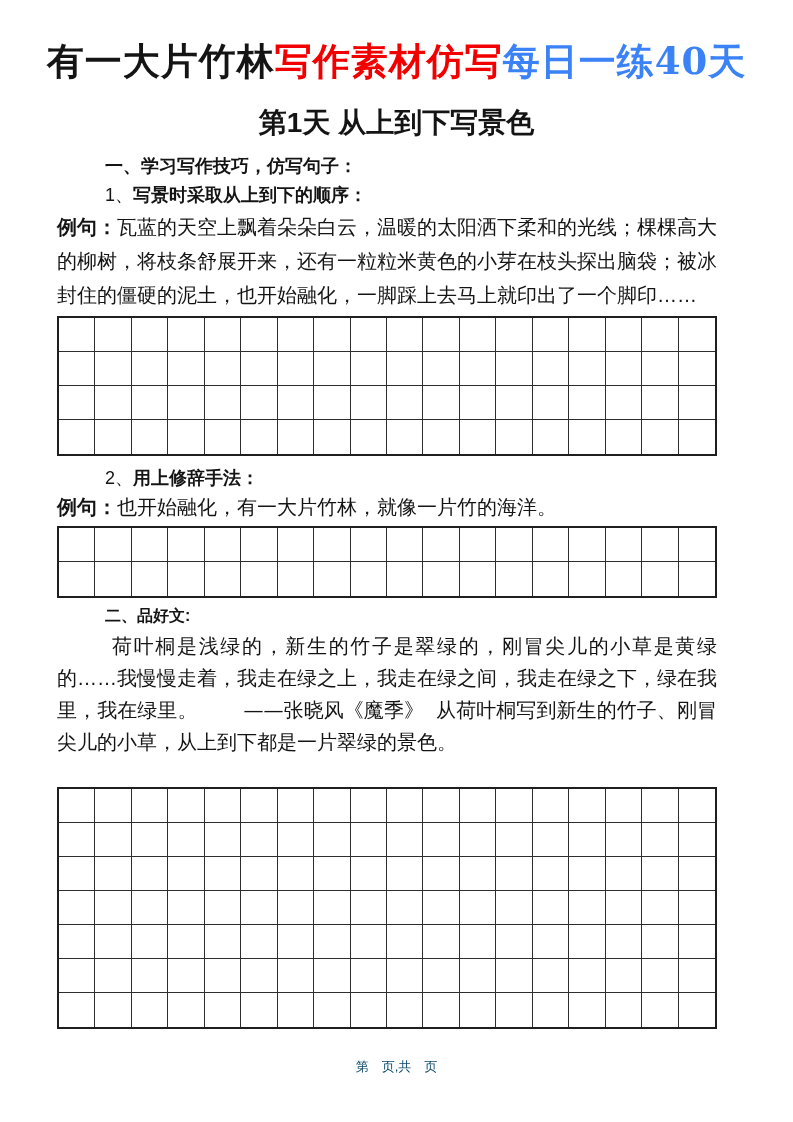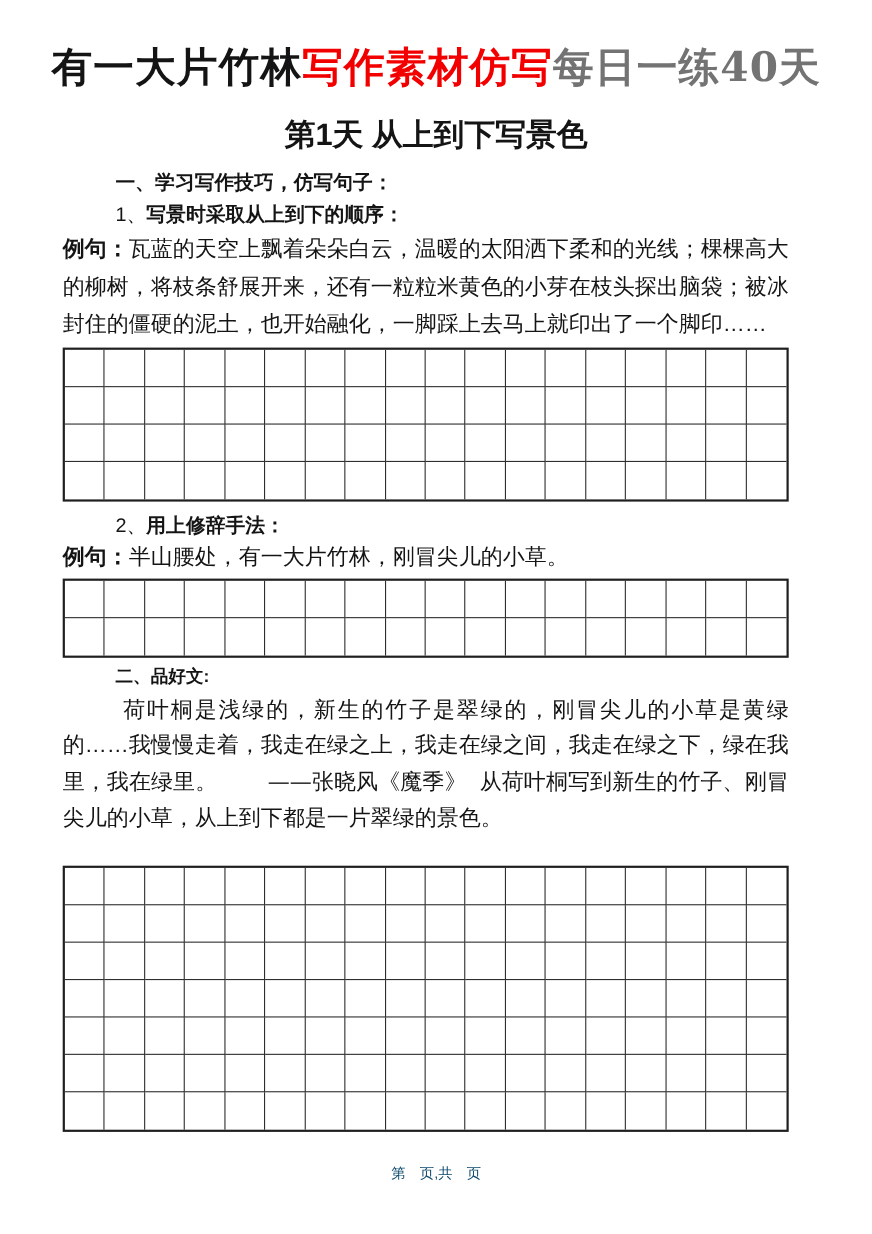--- a/index.html
+++ b/index.html
@@ -36,21 +36,21 @@
   .char-grid .cell.last-col { border-right:none; }
   .char-grid .cell.last-row { border-bottom:none; }
   .footer { font-size:13px; color:#0c4a6e; white-space:pre; }
 </style>
 </head>
 <body>
 
 <div class="page">
 
   <div class="abs center-block main-title" style="top:40px;">
-    <span>有一大片竹林</span><span style="color: rgb(242, 0, 0); margin-top: 27px;">写作素材仿写</span><span style="color: #737373;">每日一练40天</span>
+    <span>有一大片竹林</span><span style="color: rgb(242, 0, 0); margin-top: 27px;">写作素材仿写</span><span style="color: #3b82f6;">每日一练40天</span>
   </div>
 
   <div class="abs center-block day-title" style="top:106px;">第1天 从上到下写景色</div>
 
   <div class="abs heading" style="top:154px;">一、学习写作技巧，仿写句子：</div>
 
   <div class="abs heading" style="top:183px;">
     <span class="num">1、</span><span>写景时采取从上到下的顺序：</span>
   </div>
 
@@ -131,21 +131,21 @@
       <div class="cell last-row"></div>
       <div class="cell last-row"></div>
       <div class="cell last-col last-row"></div>
     </div>
 
   <div class="abs heading" style="top:466px;">
     <span class="num">2、</span><span>用上修辞手法：</span>
   </div>
 
   <div class="abs para ex2" style="top:493px;">
-    <span class="label">例句：</span><span>半山腰处，有一大片竹林，刚冒尖儿的小草。</span>
+    <span class="label">例句：</span><span>也开始融化，有一大片竹林，就像一片竹的海洋。</span>
   </div>
 
   <div class="abs char-grid" style="top: 526px; grid-template-columns: repeat(18, 1fr);">
       <div class="cell"></div>
       <div class="cell"></div>
       <div class="cell"></div>
       <div class="cell"></div>
       <div class="cell"></div>
       <div class="cell"></div>
       <div class="cell"></div>

